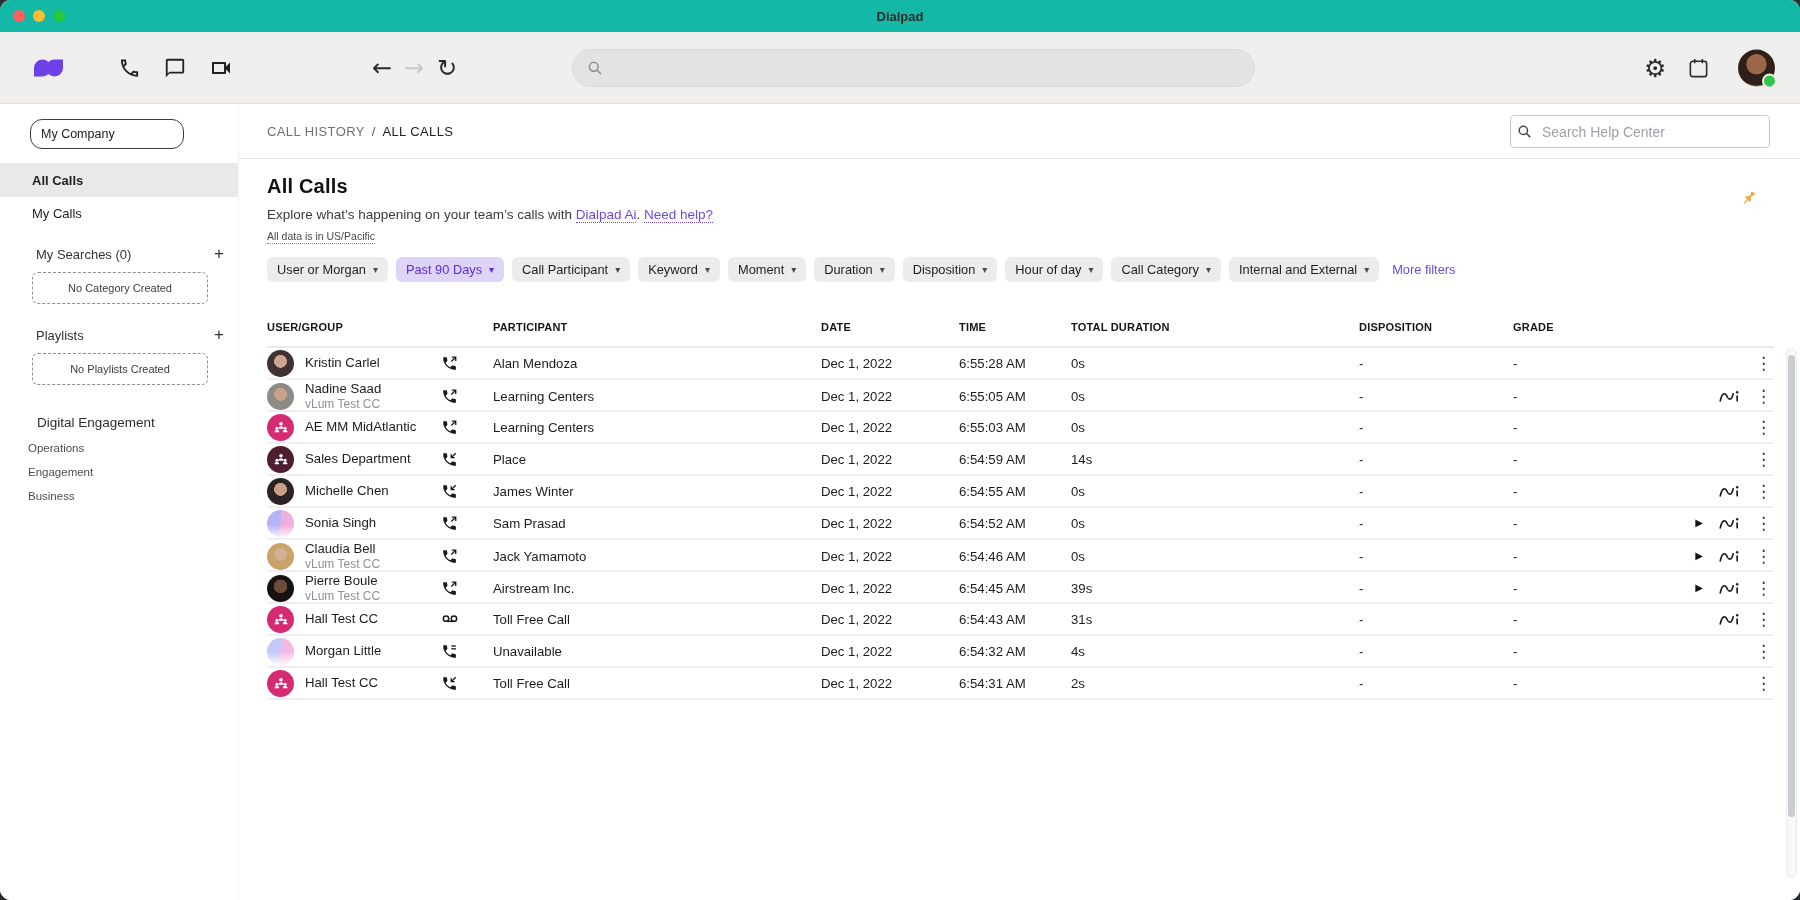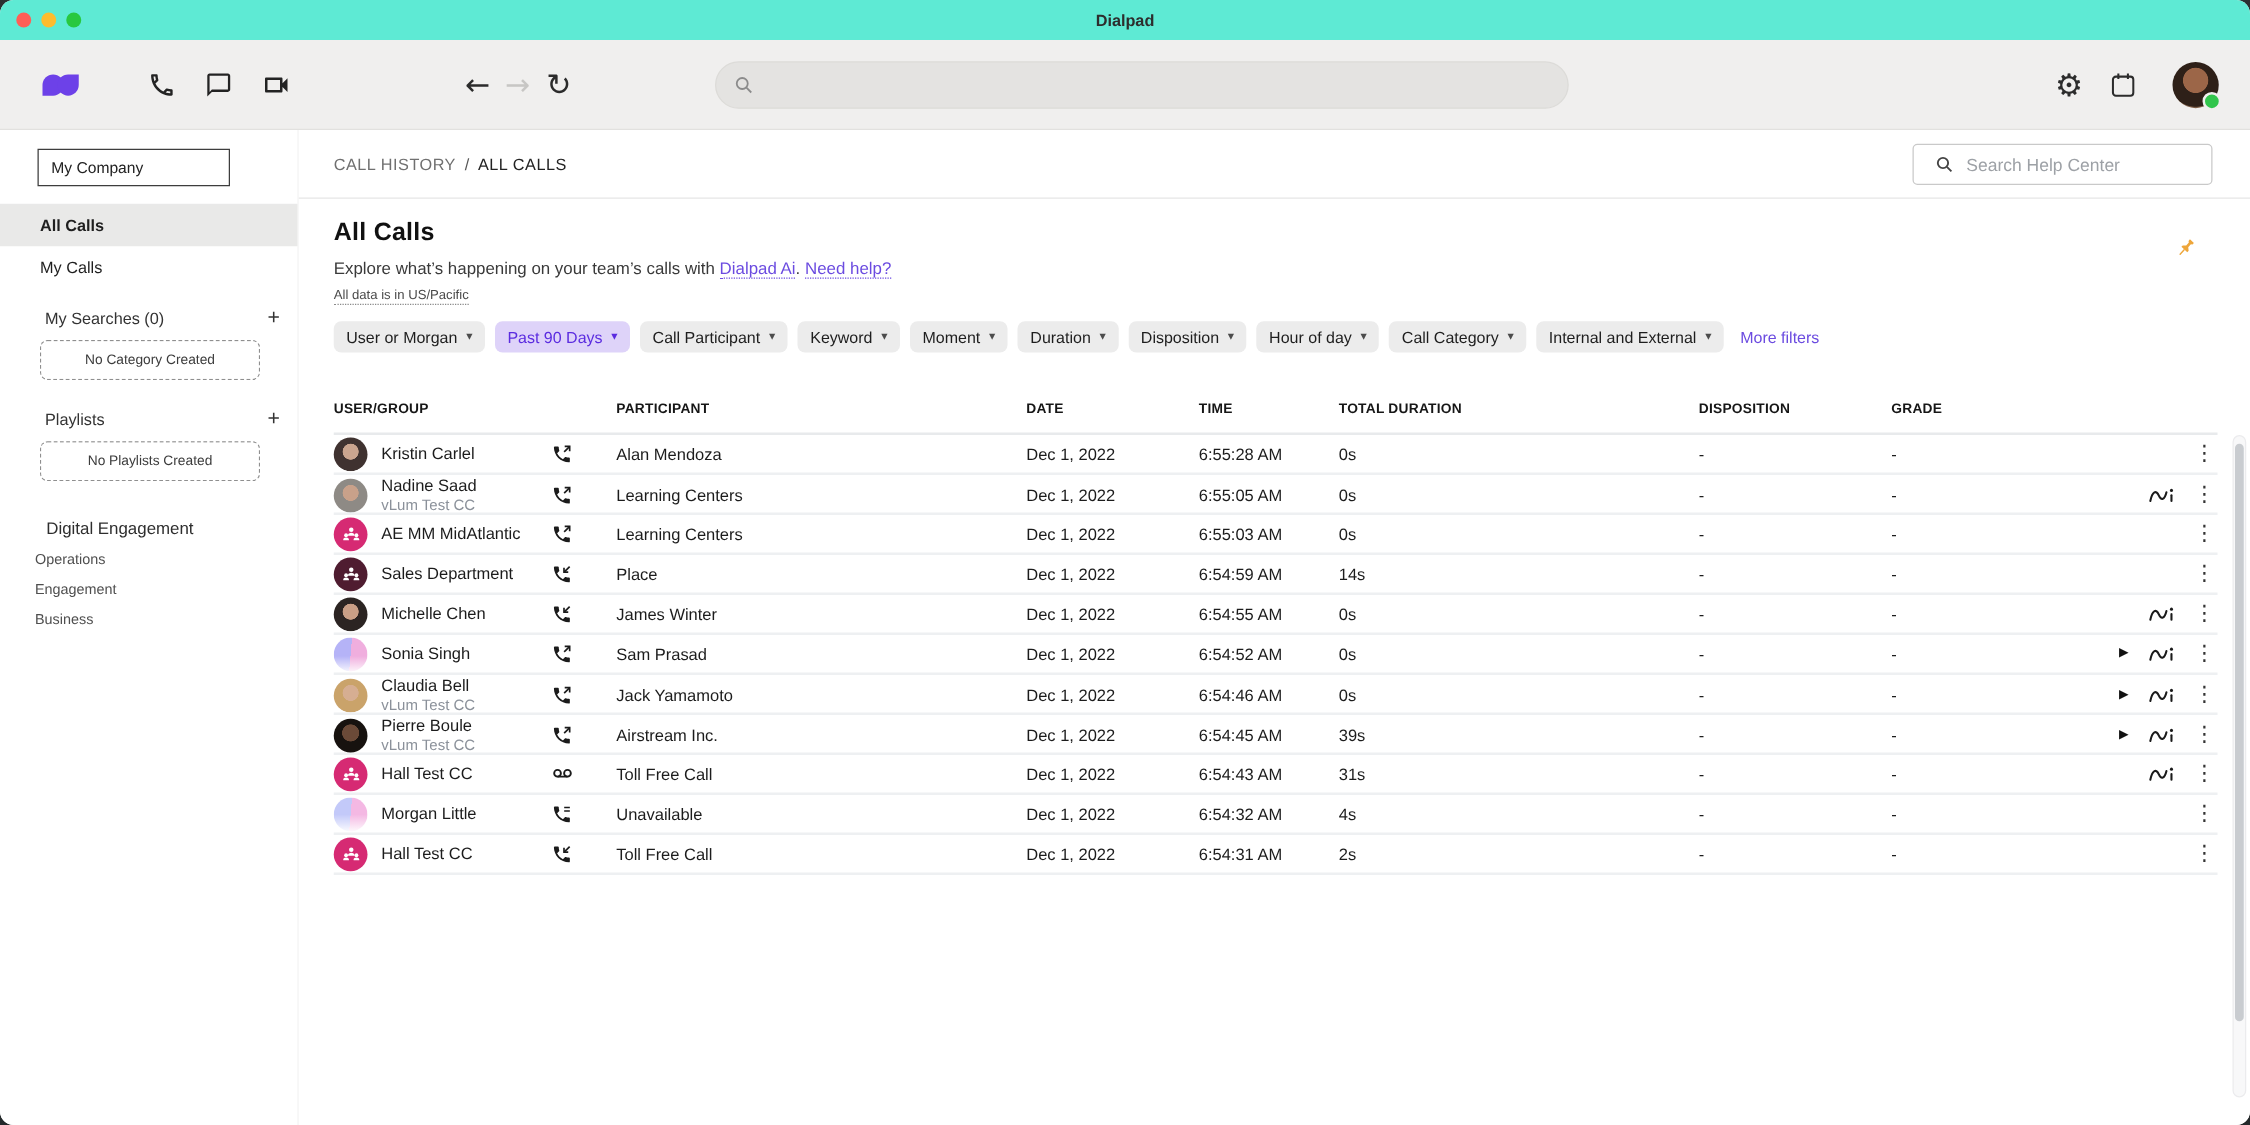--- a/index.html
+++ b/index.html
@@ -1,21 +1,21 @@
 <!DOCTYPE html>
 <html style="--brand-purple: #6d41e8; --link-purple: #6b4be0; --chip-active-bg: #ded3f9; --chip-active-text: #5b2ce0; --group-avatar-pink: #d62a73; --group-avatar-maroon: #4f1c30; --status-green: #31c54c; --pin-orange: #eea63a; --traffic-red: #ff5f57; --traffic-yellow: #febc2e; --traffic-green: #28c840;"><head>
 <meta charset="utf-8">
 <style>
   html,body{margin:0;padding:0}
   body{background:#2e3436;font-family:"Liberation Sans","DejaVu Sans",sans-serif}
   .desktop{width:1800px;height:900px;position:relative;overflow:hidden}
   .window{position:absolute;inset:0;border-radius:11px;overflow:hidden;background:#fff;box-shadow:0 18px 50px rgba(0,0,0,.5)}
 
   
-  .titlebar{height:32px;background:#5eead4;position:relative;display:flex;align-items:center}
+  .titlebar{height:32px;background:#14b8a6;position:relative;display:flex;align-items:center}
   .lights{display:flex;gap:8px;margin-left:13px;z-index:2}
   .light{width:12px;height:12px;border-radius:50%;cursor:default}
   .win-title{position:absolute;left:0;right:0;text-align:center;font-size:13px;font-weight:700;color:#2d2d2d}
 
   
   .toolbar{height:71px;background:#f0efee;border-bottom:1px solid #e2e1df;position:relative}
   .tb{position:absolute;top:50%;transform:translateY(-50%)}
   .logo{left:34px;display:flex}
   .logo-a,.logo-b{width:17px;height:17px;background:var(--brand-purple)}
   .logo-a{border-radius:52% 52% 52% 0}
@@ -26,37 +26,37 @@
   .search-pill{left:572px;width:683px;height:38px;border-radius:19px;background:#e4e3e1;border:1px solid #dcdbd8;display:flex;align-items:center;padding:0 14px;box-sizing:border-box}
   .search-pill input{flex:1;border:none;background:transparent;outline:none;text-align:center;font-size:14.5px;color:#444;font-family:inherit}
   .search-pill input::placeholder{color:#7d7d7d}
   .gear-glyph{font-size:25px;color:#2c2c2c;line-height:1;font-family:"DejaVu Sans",sans-serif}
   .avatar-btn{left:1738px;width:37px;height:37px;border-radius:50%;background:radial-gradient(circle at 50% 40%,#9c6648 0 34%,#2e2018 36% 72%,#7a5a44 74%);position:absolute;cursor:pointer}
   .presence{position:absolute;right:-2px;bottom:-2px;width:11px;height:11px;border-radius:50%;background:var(--status-green);border:2px solid #f0efee}
 
   
   .app{position:absolute;top:104px;left:0;right:0;bottom:0;display:flex}
   .sidebar{width:238px;flex:none;background:#fff;border-right:1px solid #f1f1f1}
-  .company{margin:15px 0 0 30px;width:154px;height:30px;border:1.5px solid #3d3d3d;border-radius:0;display:flex;align-items:center;padding-left:10px;font-size:12.5px;color:#222;box-sizing:border-box;cursor:pointer}
+  .company{margin:15px 0 0 30px;width:154px;height:30px;border:1.5px solid #3d3d3d;border-radius:12px;display:flex;align-items:center;padding-left:10px;font-size:12.5px;color:#222;box-sizing:border-box;cursor:pointer}
   .side-divider{height:1px;background:#e9e9e9;margin-top:14px}
   .side-nav-item{height:33px;display:flex;align-items:center;padding-left:32px;font-size:13px;color:#1f1f1f;cursor:pointer}
   .side-nav-item.active{background:#e9e9e8;font-weight:700}
   .side-section{margin-top:17px;position:relative;padding-left:36px;font-size:13px;color:#333}
   .plus{position:absolute;right:14px;top:-3px;font-size:17px;color:#333;cursor:pointer;font-weight:400}
   .empty-box{margin:10px 30px 0 32px;border:1px dashed #8f8f8f;border-radius:6px;text-align:center;padding:9px 4px;font-size:11px;color:#3c3c3c}
   .de-title{margin-top:30px;padding-left:37px;font-size:13.5px;color:#2e2e2e}
   .side-subitem{margin-top:12px;padding-left:28px;font-size:11.5px;color:#4e4e4e;cursor:pointer}
 
   
   .main{flex:1;background:#fff;position:relative;min-width:0}
   .main-top{height:55px;border-bottom:1px solid #e6e6e6;display:flex;align-items:center;padding-left:28px;box-sizing:border-box;position:relative}
   .crumb-section{font-size:13px;color:#707070;letter-spacing:.4px}
   .crumb-sep{margin:0 7px;color:#565656;font-size:13px}
   .crumb-page{font-size:13px;color:#232323;letter-spacing:.4px}
-  .help-search{position:absolute;right:30px;top:11px;width:240px;height:33px;border:1px solid #c9c9c9;border-radius:4px;display:flex;align-items:center;padding:0 17px;box-sizing:border-box;background:#fff}
+  .help-search{position:absolute;right:30px;top:11px;width:260px;height:33px;border:1px solid #c9c9c9;border-radius:4px;display:flex;align-items:center;padding:0 6px;box-sizing:border-box;background:#fff}
   .help-search input{border:none;outline:none;flex:1;font-size:14px;color:#333;margin-left:8px;font-family:inherit;min-width:0}
   .help-search input::placeholder{color:#9da1a6}
 
   .page-head{padding:16px 0 0 28px;position:relative}
   .page-title{margin:0;font-size:20px;font-weight:700;color:#111;letter-spacing:.2px}
   .subtitle{margin-top:9px;font-size:13.5px;color:#3a3a3a}
   .subtitle a{color:var(--link-purple);text-decoration:none;border-bottom:1px dotted var(--link-purple);cursor:pointer}
   .note{display:inline-block;margin-top:8px;font-size:10.5px;color:#4a4a4a;border-bottom:1px dotted #8a8a8a;padding-bottom:1px}
   .pin{position:absolute;right:42px;top:30px;cursor:pointer}
 

